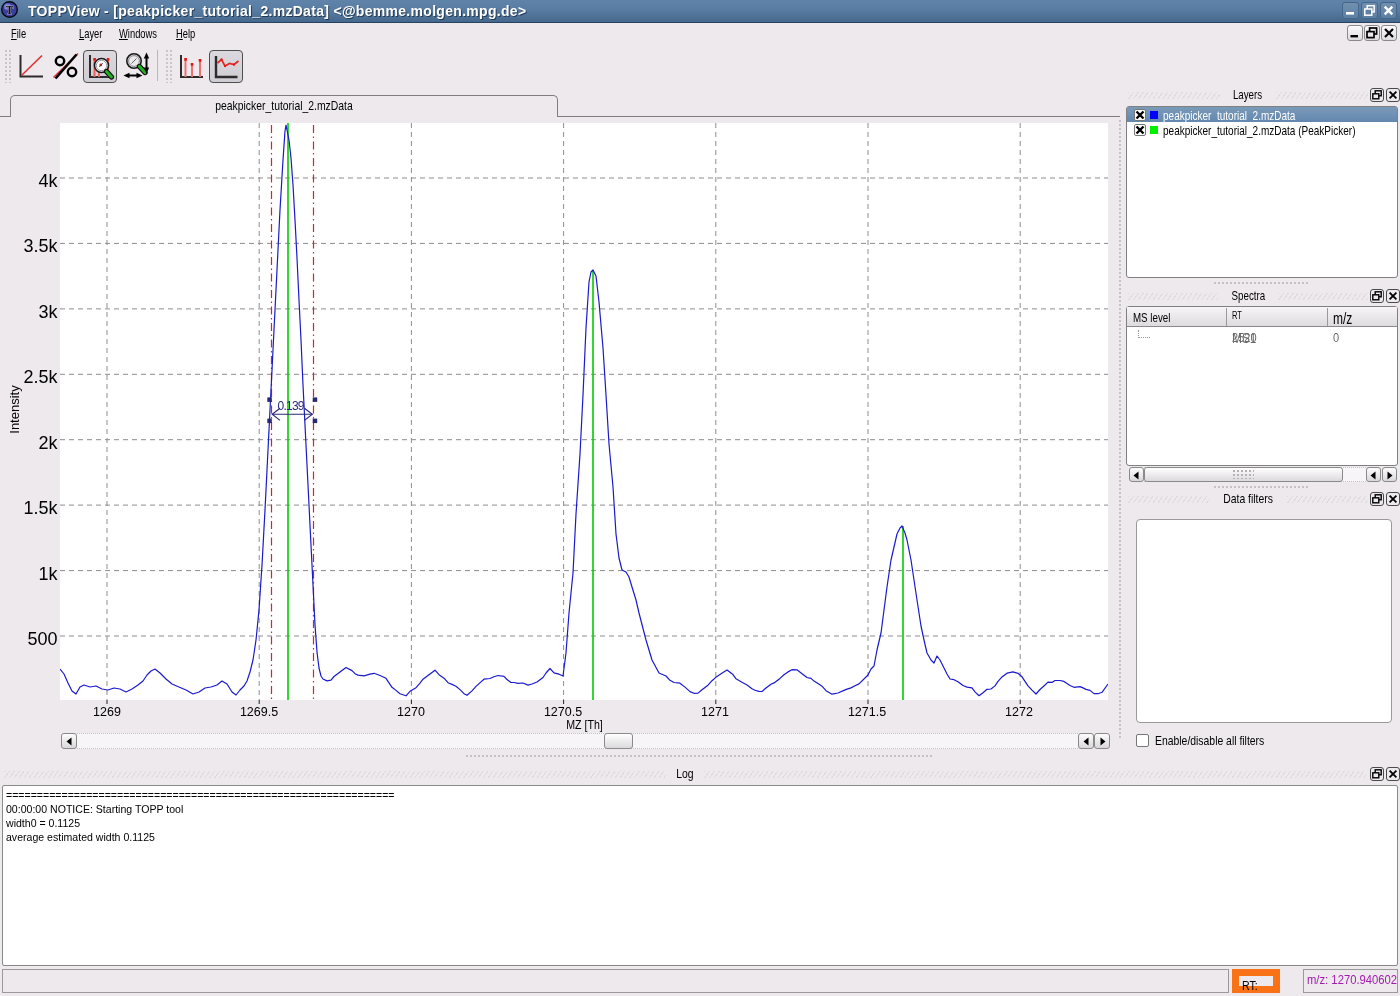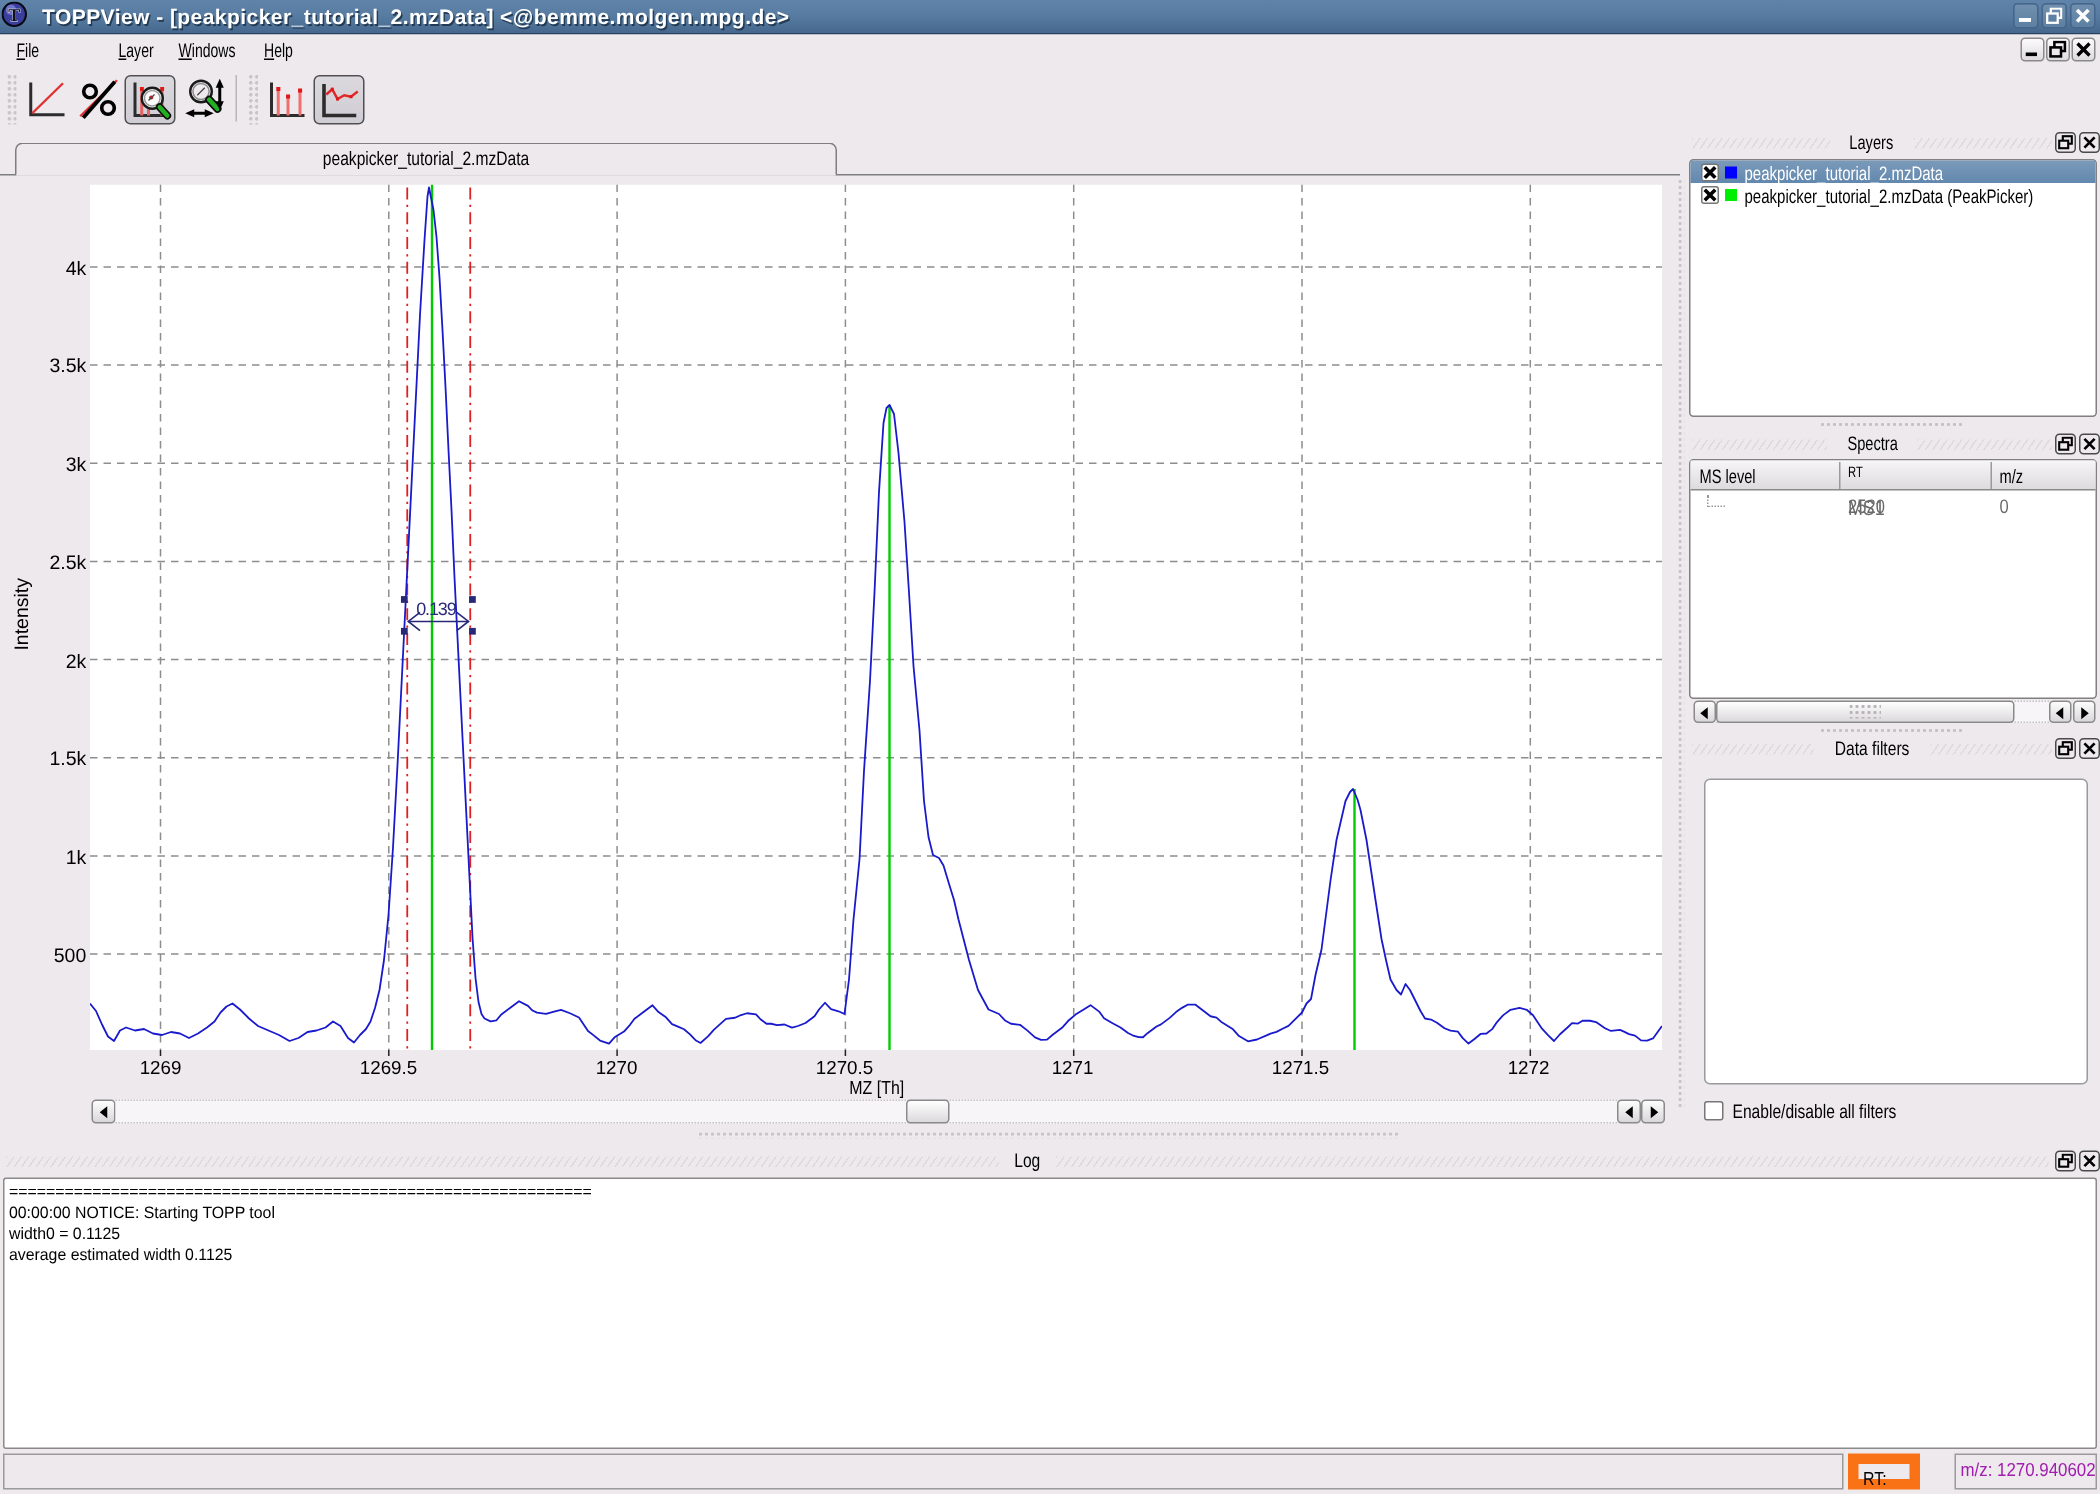--- a/index.html
+++ b/index.html
@@ -32,21 +32,21 @@
   .tbicon{position:absolute;}
   .tbpressed{background:linear-gradient(#dbd8de,#cfccd3);border:1px solid #4f4f4f;border-radius:4px;box-sizing:border-box;}
   .tsep{position:absolute;width:1px;background:#b9b5b9;}
   
   #tab{left:10px;top:95px;width:548px;height:22px;background:#ede9ed;border:1px solid #7e7e7e;border-bottom:none;border-radius:5px 5px 0 0;box-sizing:border-box;}
   #tabtext{left:10px;top:98px;width:548px;text-align:center;font-size:13px;color:#000;}
   #paneline{left:0px;top:116px;width:1120px;height:1px;background:#7e7e7e;}
   #tabcover{left:11px;top:116px;width:546px;height:1px;background:#ede9ed;}
   
   #plotsvg{left:60px;top:123px;}
-  .ylab{position:absolute;font-size:13px;color:#000;text-align:right;width:47.5px;}
+  .ylab{position:absolute;font-size:18px;color:#000;text-align:right;width:47.5px;}
   .xlab{position:absolute;font-size:12.5px;color:#000;text-align:center;width:60px;}
   #intensity{left:-21px;top:402px;font-size:13px;color:#000;transform:rotate(-90deg);transform-origin:center;width:70px;text-align:center;}
   #mzlab{left:545px;top:718px;width:80px;text-align:center;font-size:12.5px;color:#000;}
   
   .sbtn{background:linear-gradient(#fdfdfd,#dad7da);border:1px solid #8a8a8a;border-radius:3px;box-sizing:border-box;}
   .sbtn svg{display:block;margin:3px auto 0;}
   .sgroove{background:#f7f5f7;border-top:1px dotted #c5c1c5;border-bottom:1px dotted #c5c1c5;box-sizing:border-box;}
   .sthumb{background:linear-gradient(#ffffff,#dcd9dc);border:1px solid #8a8a8a;border-radius:3px;box-sizing:border-box;}
   .sgrip{position:absolute;background-image:radial-gradient(circle at 1px 1px,#b5b1b5 0.9px,rgba(0,0,0,0) 1.1px);background-size:4px 4px;}
   
@@ -308,21 +308,21 @@
   </div>
 <div class="dbtn" style="left:1386px;top:289px;">
     <svg width="10" height="10" viewBox="0 0 10 10">
       <path d="M1.6,1.6 L8.4,8.4 M8.4,1.6 L1.6,8.4" stroke="#000" stroke-width="1.8"></path>
     </svg>
   </div>
 <div class="listframe" style="left:1126px;top:306px;width:272px;height:160px;"></div>
 <div class="abs" style="left:1127px;top:307px;width:270px;height:20px;background:linear-gradient(#f7f5f7,#dedbde);border-bottom:1px solid #8a8a8a;box-sizing:border-box;"></div>
 <div class="abs" style="left:1128px;top:308px;width:99px;height:18px;border-right:1px solid #9a9a9a;font-size:13px;color:#000;padding:2px 0 0 5px;box-sizing:border-box;"><span class="sx75" style="transform-origin:0 50%;">MS level</span></div>
 <div class="abs" style="left:1227px;top:308px;width:101px;height:18px;border-right:1px solid #9a9a9a;font-size:10px;color:#000;padding:2px 0 0 5px;box-sizing:border-box;"><span class="sx75" style="transform-origin:0 50%;">RT</span></div>
-<div class="abs" style="left:1328px;top:308px;width:69px;height:18px;font-size:13px;color:#000;padding:2px 0 0 5px;box-sizing:border-box;"><span class="sx75" style="transform-origin:0 50%;">m/z</span></div>
+<div class="abs" style="left:1328px;top:308px;width:69px;height:18px;font-size:16px;color:#000;padding:2px 0 0 5px;box-sizing:border-box;"><span class="sx75" style="transform-origin:0 50%;">m/z</span></div>
 <div class="abs" style="left:1138px;top:330px;width:11px;height:7px;border-left:1px dotted #999;border-bottom:1px dotted #999;"></div>
 <div class="abs" style="left:1188px;top:330px;font-size:14px;color:#6a6a6a;padding-left:44px;"><span class="sx85">MS1</span></div>
 <div class="abs" style="left:1232px;top:330px;font-size:13px;color:#6a6a6a;"><span class="sx85">2520</span></div>
 <div class="abs" style="left:1333px;top:330px;font-size:13px;color:#6a6a6a;"><span class="sx85">0</span></div>
 <div class="abs sbtn" style="left:1129px;top:467px;width:15px;height:15px;">
     <svg width="9" height="9" viewBox="0 0 9 9" style="margin-top:2.5px;">
       <path d="M6.5,0.5 L1.5,4.5 L6.5,8.5 Z" fill="#000"></path>
     </svg>
   </div>
 <div class="abs sgroove" style="left:1144px;top:467px;width:222px;height:15px;"></div>

